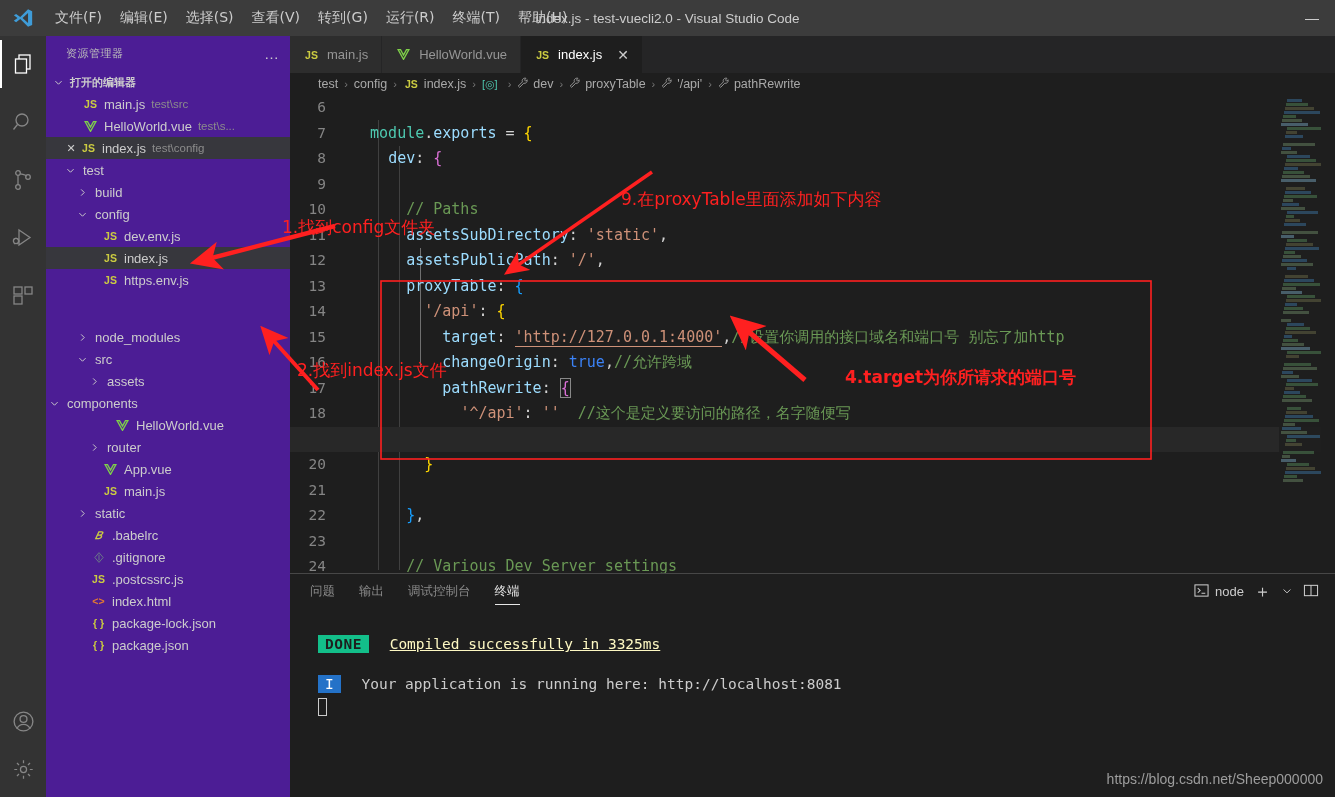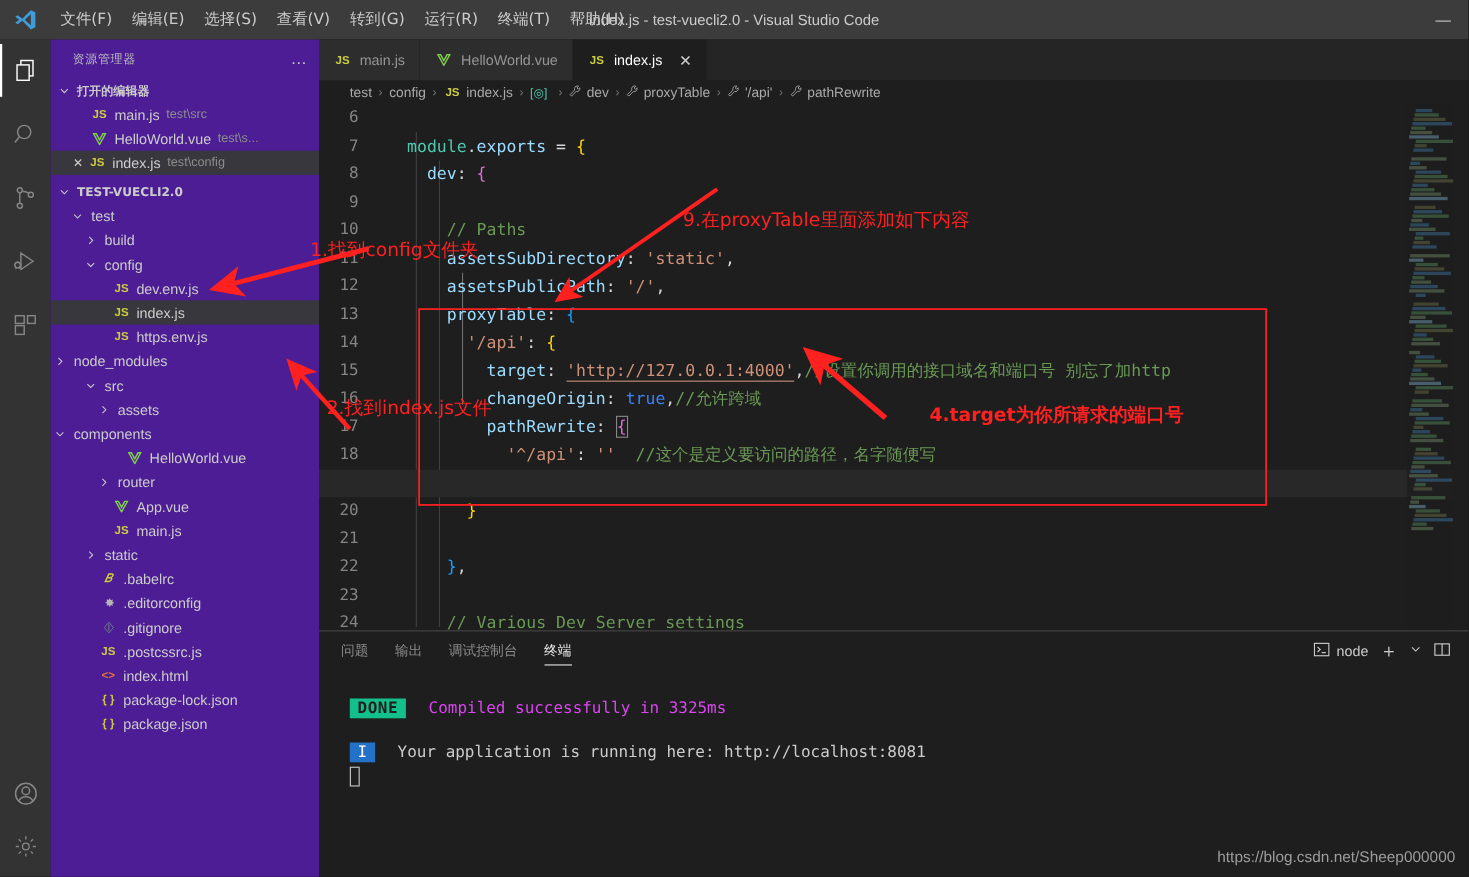--- a/index.html
+++ b/index.html
@@ -138,21 +138,21 @@
   .panel-actions { margin-left:auto; display:flex; align-items:center; gap:10px; padding-right:16px; color:#cccccc; font-size:13px;}
   .term-sel { display:flex; align-items:center; gap:6px; font-size:13px; color:#cccccc; }
   .term-body {
     padding:22px 0 0 28px; font-family:"DejaVu Sans Mono", monospace;
     font-size:14.5px; line-height:26px;
   }
   .badge-done {
     background:#13bf8a; color:#1e1e1e; padding:1px 7px; font-weight:bold; letter-spacing:.5px;
   }
   .badge-i { background:#2472c8; color:#ffffff; padding:1px 7px; }
-  .tgreen { color:#d946ef; }
+  .tgreen { color:#fef9c3;text-decoration:underline; }
   .twhite { color:#cccccc; }
   .cursor-block { display:inline-block; width:9px; height:18px; border:1px solid #cccccc; vertical-align:-3px;}
 
   
   .anno {
     position:absolute; color:#ff2020; font-size:17px; font-family:"DejaVu Sans", sans-serif;
     white-space:nowrap; pointer-events:none;
   }
   .anno-svg { position:absolute; left:0; top:0; width:1335px; height:797px; pointer-events:none; }
   .watermark {
@@ -268,28 +268,20 @@
       <span class="dimpath">test\s...</span>
     </div>
 
     <div class="row selected" style="padding-left:16px;">
       <span class="close">✕</span>
       <span class="ficon js">JS</span>
       <span style="margin-left:5px;">index.js</span>
       <span class="dimpath">test\config</span>
     </div>
 
-    <div class="section-head" style="margin-top:4px;">
-      <span class="chev">
-        <svg width="11" height="11" viewBox="0 0 16 16" fill="none" stroke="currentColor" stroke-width="1.4">
-            <path d="M3.5 6l4.5 4.5L12.5 6"></path>
-          </svg>
-      </span>
-      <span>TEST-VUECLI2.0</span>
-    </div>
 
     <div id="file-tree">
         <div class="row" style="padding-left: 16px;">
           <span class="chev">
             <svg width="11" height="11" viewBox="0 0 16 16" fill="none" stroke="#cccccc" stroke-width="1.4">
               <path d="M3.5 6l4.5 4.5L12.5 6"></path>
             </svg>
           </span>
           <span style="margin-left:5px;">test</span>
         </div>
@@ -317,21 +309,21 @@
         <div class="row selected" style="padding-left: 40px;">
           <span style="display:inline-block;width:16px"></span>
           <span class="ficon js">JS</span>
           <span style="margin-left:5px;">index.js</span>
         </div>
         <div class="row" style="padding-left: 40px;">
           <span style="display:inline-block;width:16px"></span>
           <span class="ficon js">JS</span>
           <span style="margin-left:5px;">https.env.js</span>
         </div>
-        <div class="row" style="">
+        <div class="row" style="padding-left: 28px; margin-top: 35px;">
           <span class="chev">
             <svg width="11" height="11" viewBox="0 0 16 16" fill="none" stroke="#cccccc" stroke-width="1.4">
               <path d="M6 3.5l4.5 4.5L6 12.5"></path>
             </svg>
           </span>
           <span style="margin-left:5px;">node_modules</span>
         </div>
         <div class="row" style="padding-left: 28px;">
           <span class="chev">
             <svg width="11" height="11" viewBox="0 0 16 16" fill="none" stroke="#cccccc" stroke-width="1.4">
@@ -392,30 +384,20 @@
             <svg width="11" height="11" viewBox="0 0 16 16" fill="none" stroke="#cccccc" stroke-width="1.4">
               <path d="M6 3.5l4.5 4.5L6 12.5"></path>
             </svg>
           </span>
           <span style="margin-left:5px;">static</span>
         </div>
         <div class="row" style="padding-left: 28px;">
           <span style="display:inline-block;width:16px"></span>
           <span class="ficon babel">𝐵</span>
           <span style="margin-left:5px;">.babelrc</span>
-        </div>
-        <div class="row" style="padding-left: 28px;">
-          <span style="display:inline-block;width:16px"></span>
-          <span class="ficon gear">
-            <svg width="12" height="12" viewBox="0 0 24 24" fill="#b5b5b5">
-              <path d="M12 8a4 4 0 104 4 4 4 0 00-4-4zm0 6.2A2.2 2.2 0 1114.2 12 2.2 2.2 0 0112 14.2z"></path>
-              <path d="M21 12.8v-1.6l-2.1-.5a7 7 0 00-.7-1.7l1.2-1.8-1.1-1.1-1.8 1.2a7 7 0 00-1.7-.7L14.3 4h-1.6l-.5 2.1a7 7 0 00-1.7.7L8.7 5.6 7.6 6.7l1.2 1.8a7 7 0 00-.7 1.7L6 10.7v1.6l2.1.5a7 7 0 00.7 1.7l-1.2 1.8 1.1 1.1 1.8-1.2a7 7 0 001.7.7l.5 2.1h1.6l.5-2.1a7 7 0 001.7-.7l1.8 1.2 1.1-1.1-1.2-1.8a7 7 0 00.7-1.7z"></path>
-            </svg>
-          </span>
-          <span style="margin-left:5px;">.editorconfig</span>
         </div>
         <div class="row" style="padding-left: 28px;">
           <span style="display:inline-block;width:16px"></span>
           <span class="ficon git">
             <svg width="12" height="13" viewBox="0 0 16 16" fill="none" stroke="#6d8086" stroke-width="1.2">
               <path d="M8 1.5l5.5 6.5L8 14.5 2.5 8z"></path>
               <path d="M8 4v8"></path>
             </svg>
           </span>
           <span style="margin-left:5px;">.gitignore</span>

